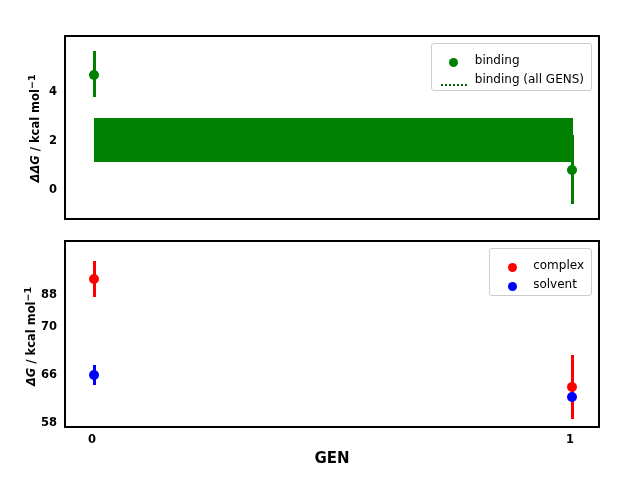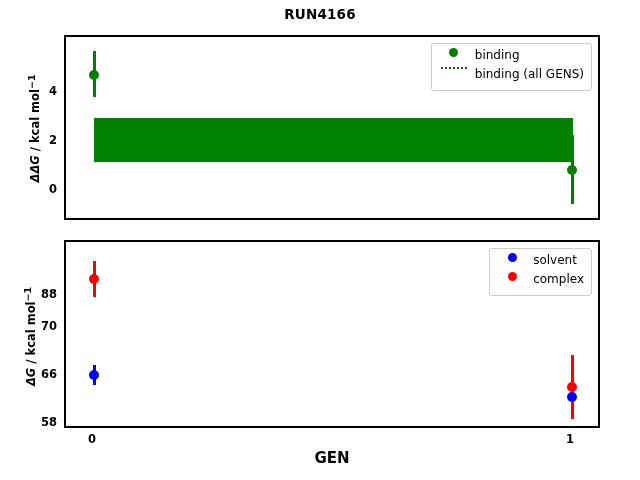--- a/index.html
+++ b/index.html
@@ -76,42 +76,41 @@
   .legend{
     position:absolute;
     box-sizing:border-box;
     background:#ffffff;
     border:1px solid #cccccc;
     border-radius:3px;
     padding:4px 7px 4px 6px;
     font-size:12px;color:#000;
   }
   .legend-row{
-    display:flex;align-items:flex-start;
+    display:flex;align-items:flex-end;
     height:19px;
   }
   .legend-key{
     width:32px;flex:0 0 32px;
     display:flex;align-items:center;justify-content:center;
   }
   .legend-dot{width:9px;height:9px;border-radius:50%;display:block;}
   .legend-dash{
     width:26px;height:0;border-top:2px dotted #006400;display:block;
   }
   .legend-label{
     padding-left:5px;white-space:nowrap;
     font-size:12px;color:#000;
   }
 </style>
 </head>
 <body>
 
 <div id="figure">
 
-  <div class="fig-title">RUN4166</div>
 
   <div class="axes" id="axes-top">
 
     <div class="ytick" style="top:56px;"></div>
     <div class="ytick" style="top:105px;"></div>
     <div class="ytick" style="top:154px;"></div>
 
     <div class="xtick" style="left:28px;"></div>
     <div class="xtick" style="left:506px;"></div>
 
@@ -165,29 +164,29 @@
 
     <div class="errbar" style="left:504.5px;top:113px;height:64px;background:#ff0000;"></div>
 
     <div class="errbar" style="left:505px;top:141px;width:2px;height:9px;background:#0000ff;"></div>
     <div class="marker" style="left:501px;top:150px;width:10px;height:10px;background:#0000ff;"></div>
     <div class="marker" style="left:501px;top:140px;width:10px;height:10px;background:#ff0000;"></div>
 
     <div class="legend" style="right:6px;top:6px;">
       <div class="legend-row">
         <span class="legend-key">
+          <span class="legend-dot" style="background:#ff0000;"></span>
+        </span>
+        <span class="legend-label">complex</span>
+      </div>
+      <div class="legend-row">
+        <span class="legend-key">
           <span class="legend-dot" style="background:#0000ff;"></span>
         </span>
         <span class="legend-label">solvent</span>
-      </div>
-      <div class="legend-row">
-        <span class="legend-key">
-          <span class="legend-dot" style="background:#ff0000;"></span>
-        </span>
-        <span class="legend-label">complex</span>
       </div>
     </div>
   </div>
 
   <div class="yticklabel" style="left:28px;top:287px;width:29px;">88</div>
   <div class="yticklabel" style="left:28px;top:319px;width:29px;">70</div>
   <div class="yticklabel" style="left:28px;top:367px;width:29px;">66</div>
   <div class="yticklabel" style="left:28px;top:415px;width:29px;">58</div>
 
   <div class="ylabel" style="left:-55px;top:328px;width:170px;">

